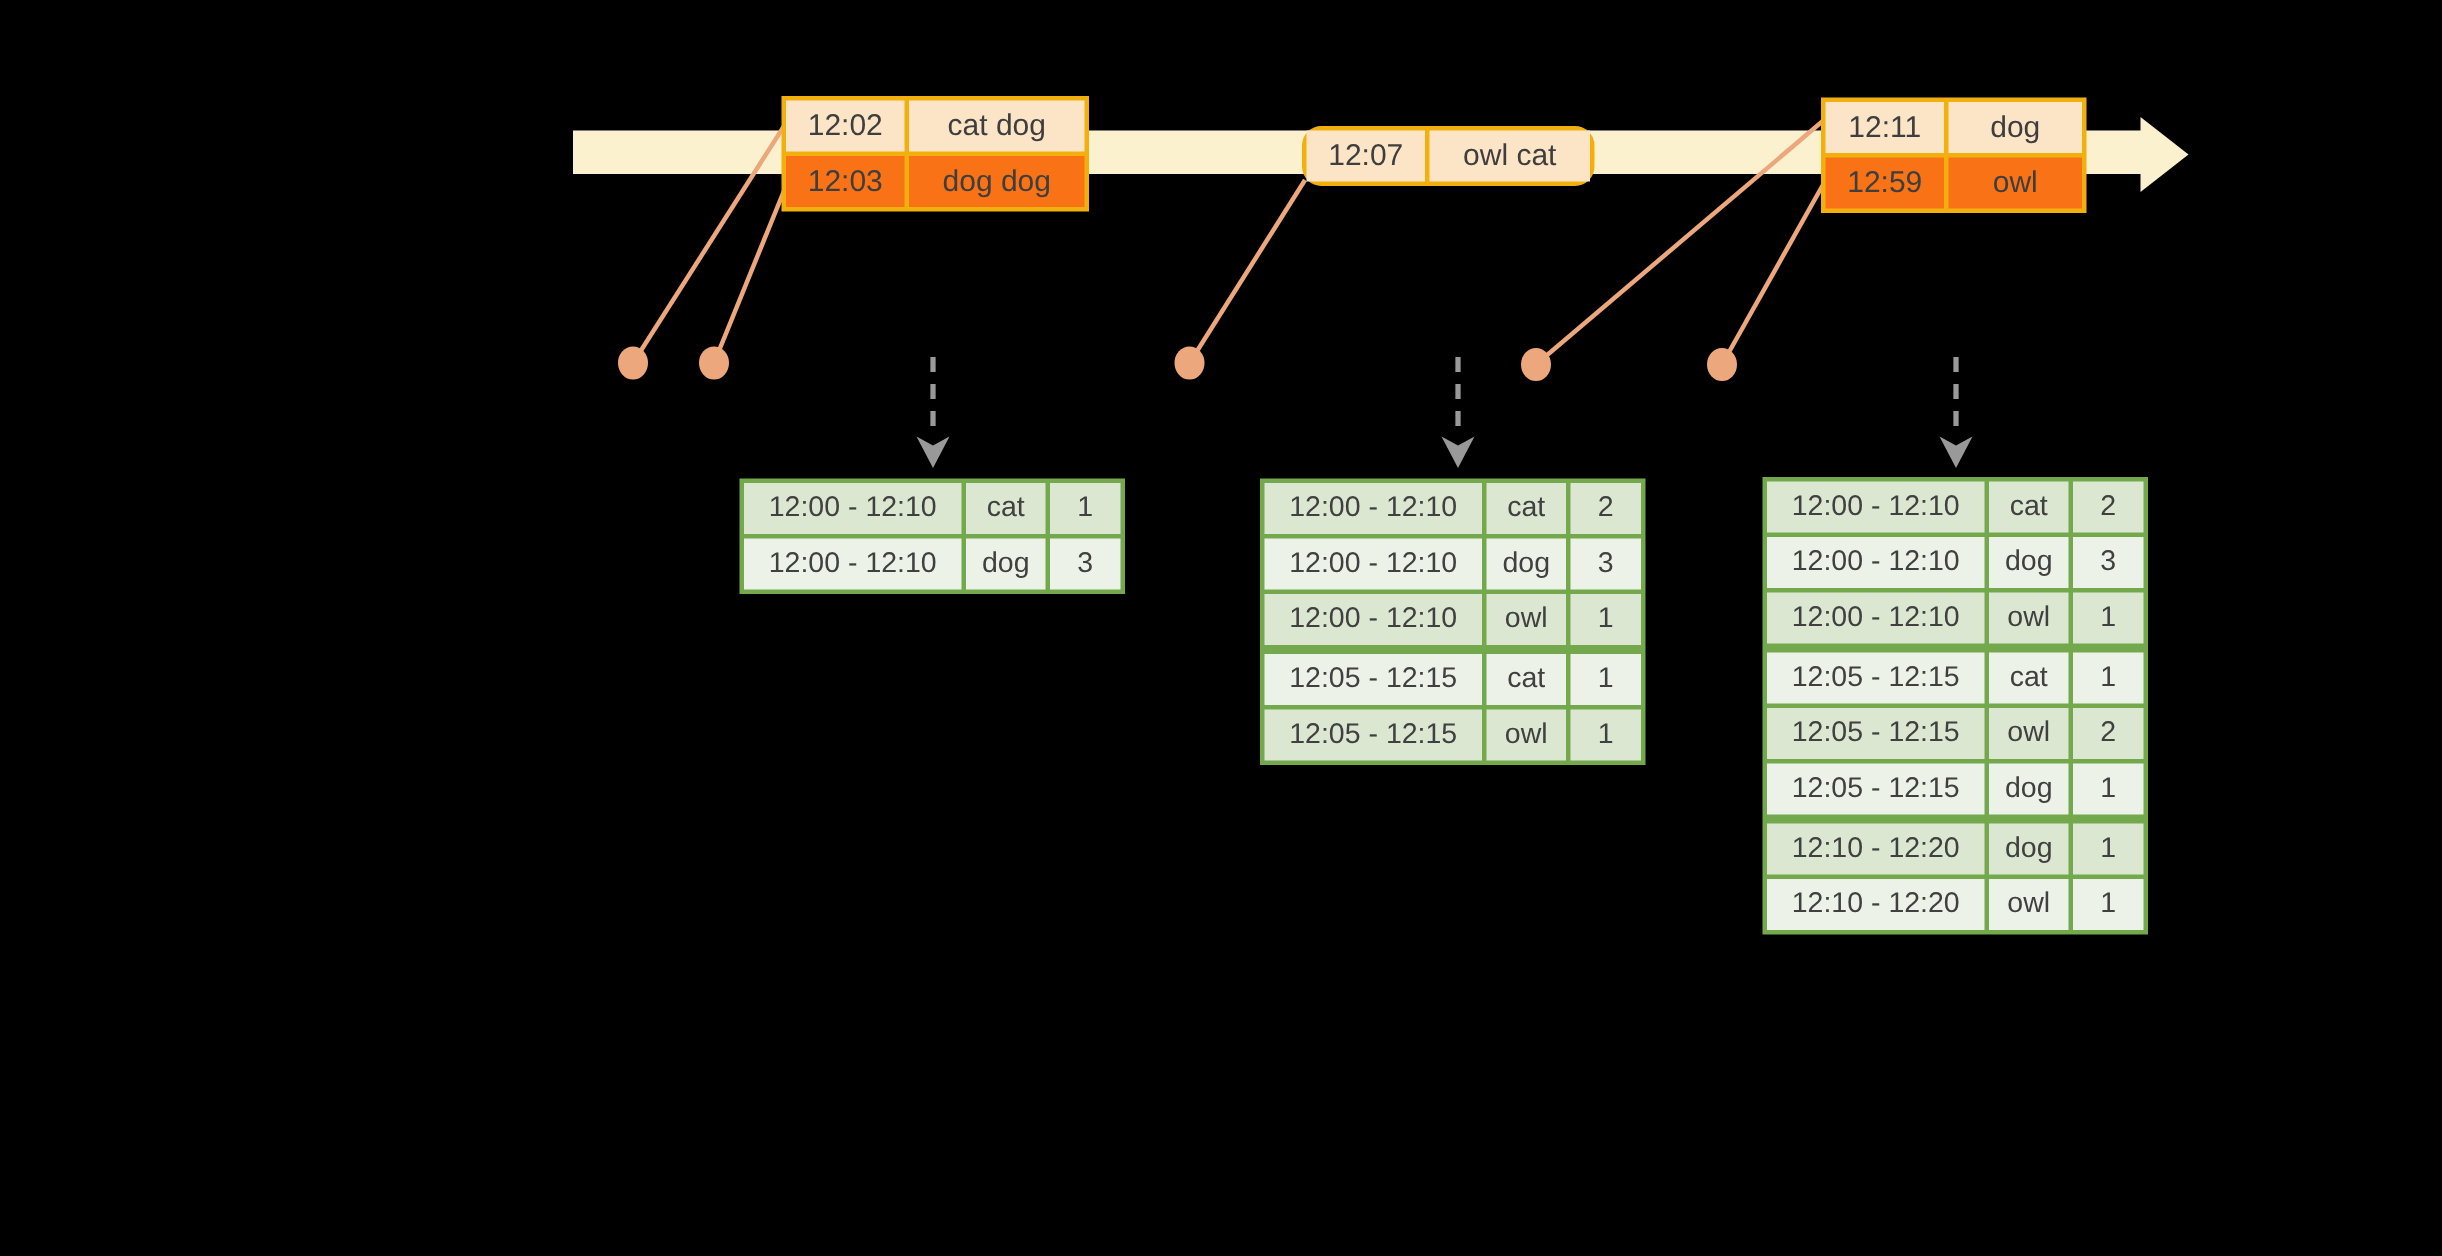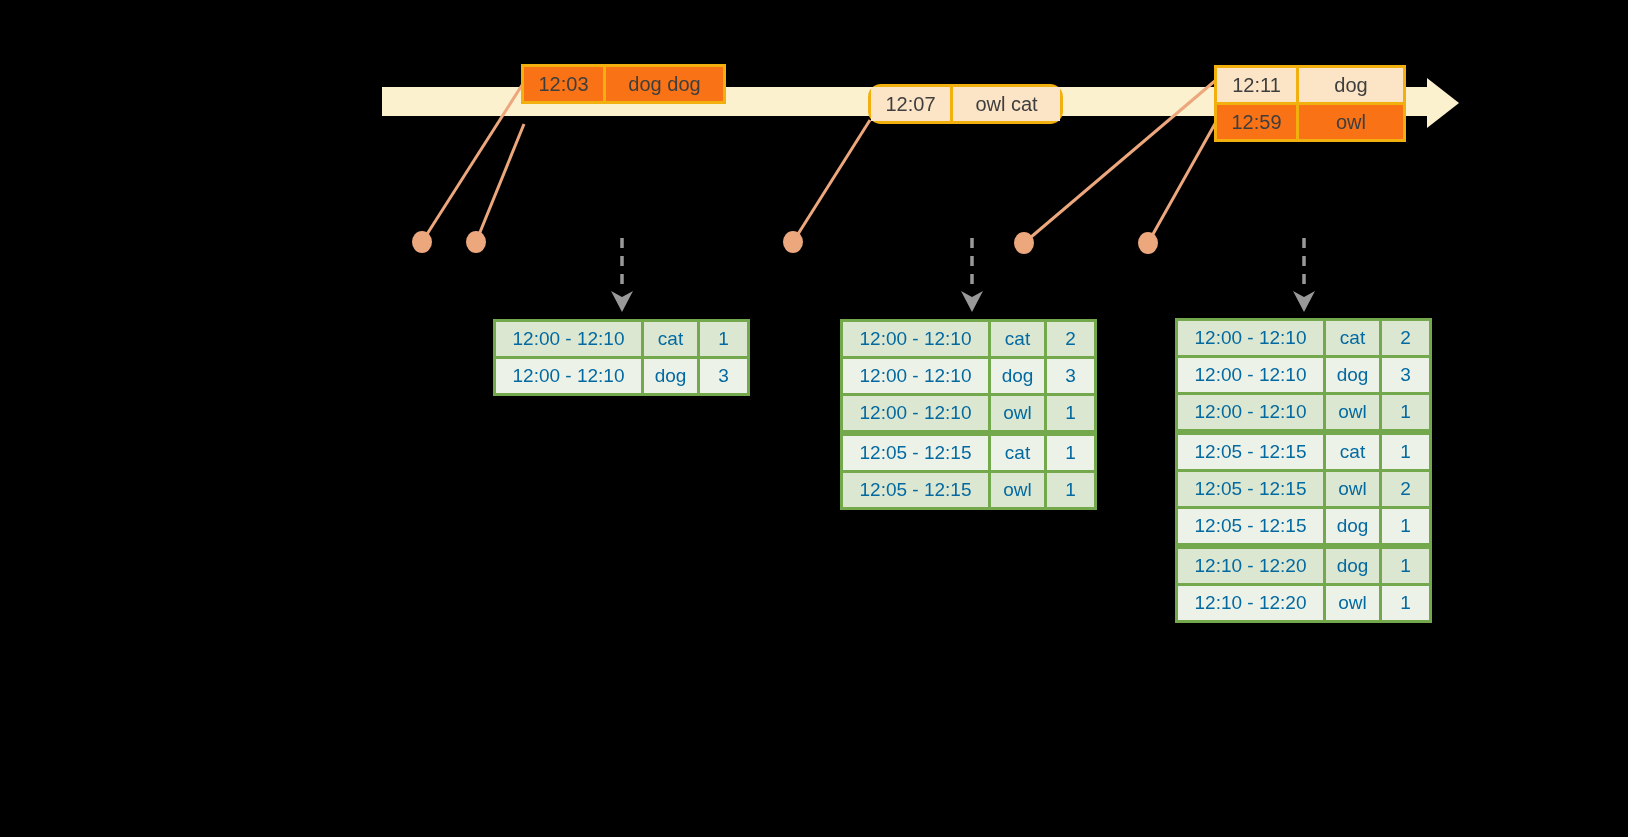--- a/index.html
+++ b/index.html
@@ -16,32 +16,32 @@
   }
   .erow{display:grid;grid-template-columns:79px 1fr;gap:3px;}
   .ecell{
     height:34px;line-height:34px;text-align:center;
     font-size:20px;color:#3e3e3e;white-space:nowrap;
   }
   .edark{background:#fce4c6;}
   .elight{background:#f97316;}
   .t1{left:521px;top:64px;width:205px;}
   .t2{left:868px;top:84px;width:195px;border-radius:13px;}
-  .t3{left:1214px;top:65px;width:192px;}
+  .t3{left:1214px;top:65px;width:177px;}
 
   
   .rtable{
     position:absolute;background:#73a94c;padding:3px;box-sizing:border-box;
     display:flex;flex-direction:column;gap:3px;width:257px;
   }
   .rrow{display:grid;grid-template-columns:145px 53px 47px;gap:3px;}
   .rrow.group-start{margin-top:3px;}
   .rcell{
     height:34px;line-height:34px;text-align:center;
-    font-size:19px;color:#0369a1;white-space:nowrap;
+    font-size:19px;color:#404040;white-space:nowrap;
   }
   .gdark{background:#dbe7d1;}
   .glight{background:#edf2e8;}
   .g1{left:493px;top:319px;}
   .g2{left:840px;top:319px;}
   .g3{left:1175px;top:318px;}
 </style>
 </head>
 <body>
 
@@ -68,20 +68,24 @@
     <polygon points="611,291 622,297 633,291 622,312" fill="#999999"></polygon>
 
     <line x1="972" y1="238" x2="972" y2="292" stroke="#999999" stroke-width="3.5" stroke-dasharray="10 8"></line>
     <polygon points="961,291 972,297 983,291 972,312" fill="#999999"></polygon>
 
     <line x1="1304" y1="238" x2="1304" y2="292" stroke="#999999" stroke-width="3.5" stroke-dasharray="10 8"></line>
     <polygon points="1293,291 1304,297 1315,291 1304,312" fill="#999999"></polygon>
   </svg>
 
   <div class="etable t1">
+    <div class="erow">
+      <div class="ecell edark">12:02</div>
+      <div class="ecell edark">cat dog</div>
+    </div>
     <div class="erow">
       <div class="ecell elight">12:03</div>
       <div class="ecell elight">dog dog</div>
     </div>
   </div>
 
   <div class="etable t2">
     <div class="erow">
       <div class="ecell edark">12:07</div>
       <div class="ecell edark">owl cat</div>

